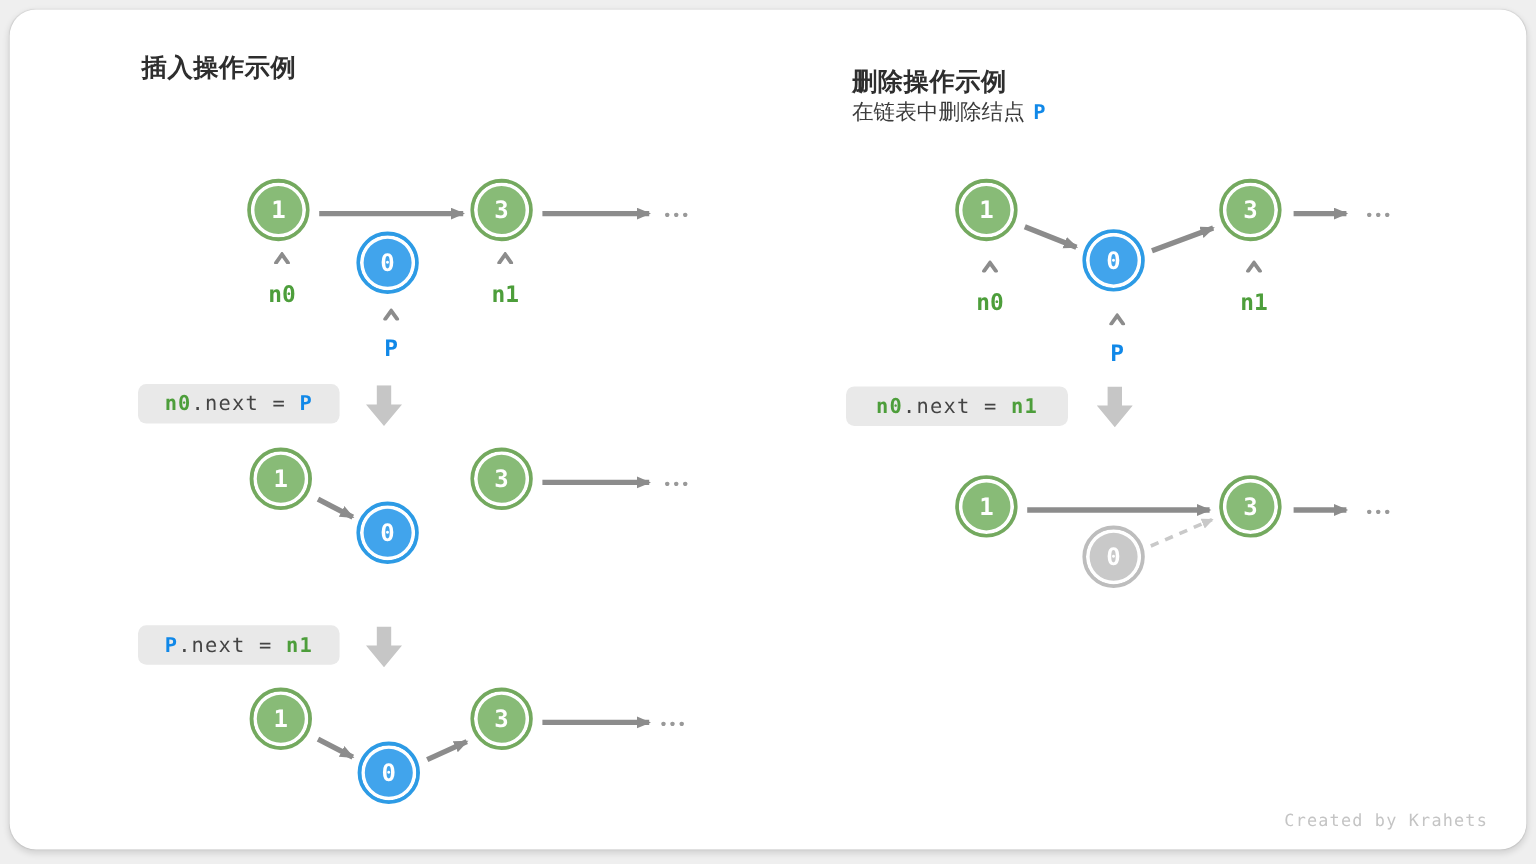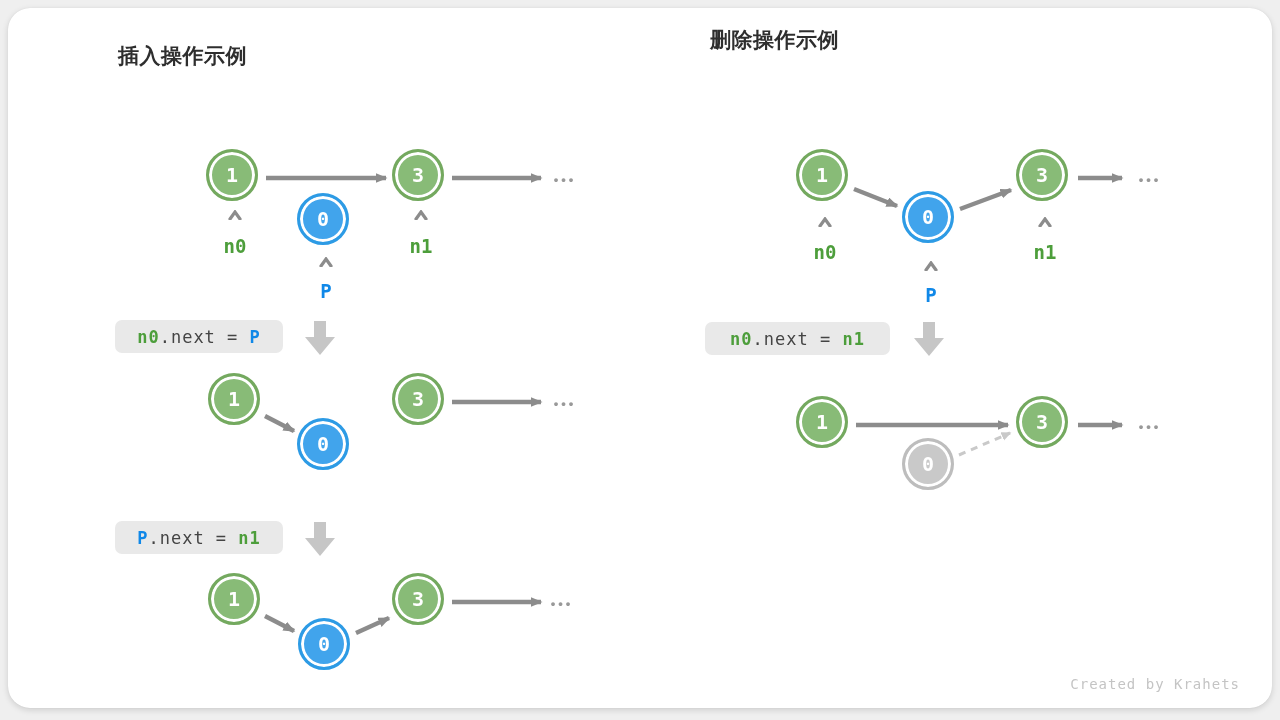--- a/index.html
+++ b/index.html
@@ -139,21 +139,24 @@
       <span>1</span>
     </div>
   <div class="node node-blue" style="left:298px;top:618px">
       <span>0</span>
     </div>
   <div class="node node-green" style="left:392px;top:573px">
       <span>3</span>
     </div>
   <div class="dots" style="left:562px;top:603px">•••</div>
 
-  <div class="title" style="left:710px;top:26px">删除操作示例</div>
+  <div class="title" style="left:710px;top:54px">删除操作示例</div>
+  <div class="subtitle" style="left:710px;top:81px">
+    <span>在链表中删除结点</span><span class="tok tok-blue">P</span>
+  </div>
 
   <div class="node node-green" style="left:796px;top:149px">
       <span>1</span>
     </div>
   <div class="node node-blue" style="left:902px;top:191px">
       <span>0</span>
     </div>
   <div class="node node-green" style="left:1016px;top:149px">
       <span>3</span>
     </div>

